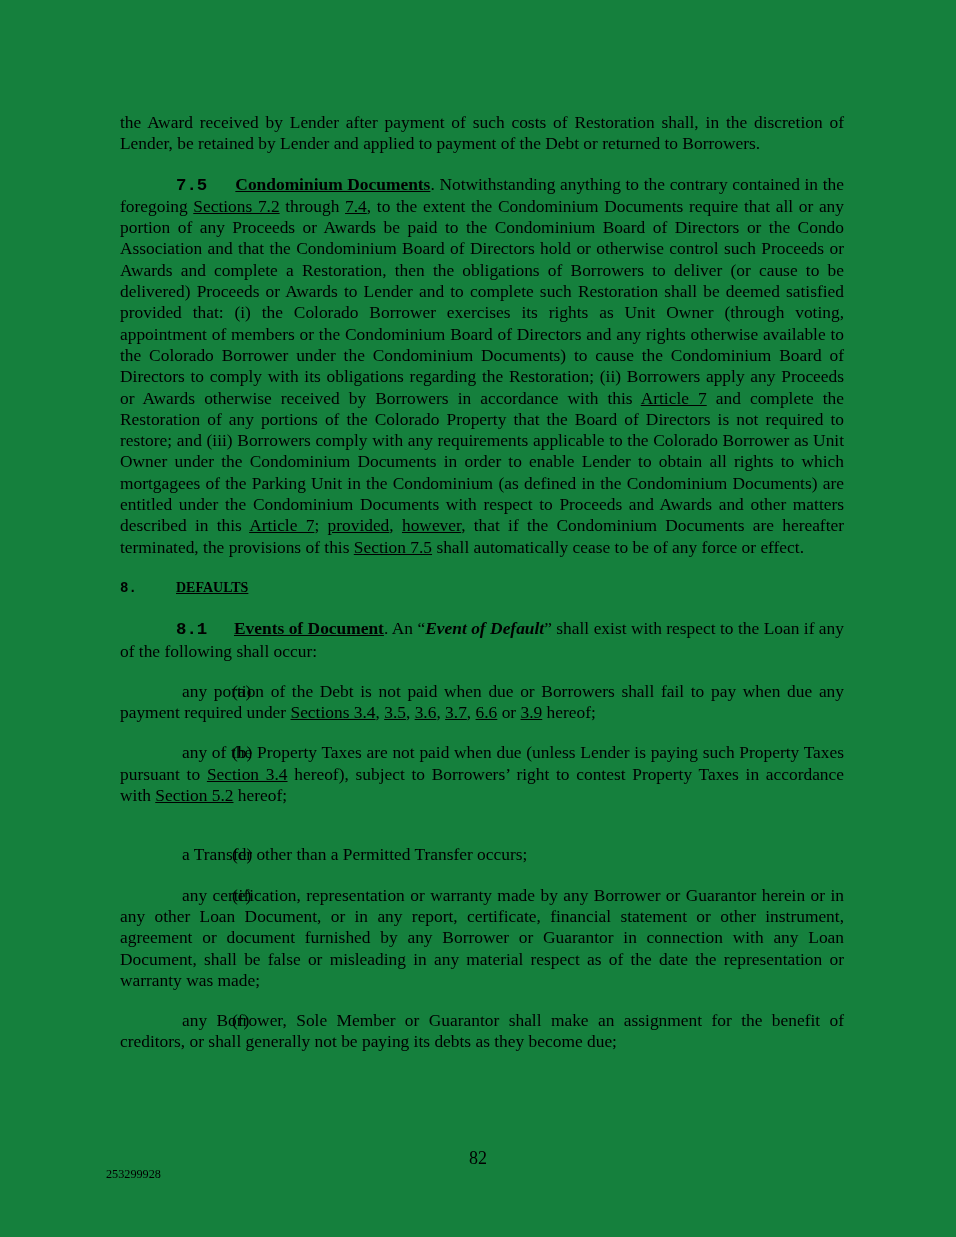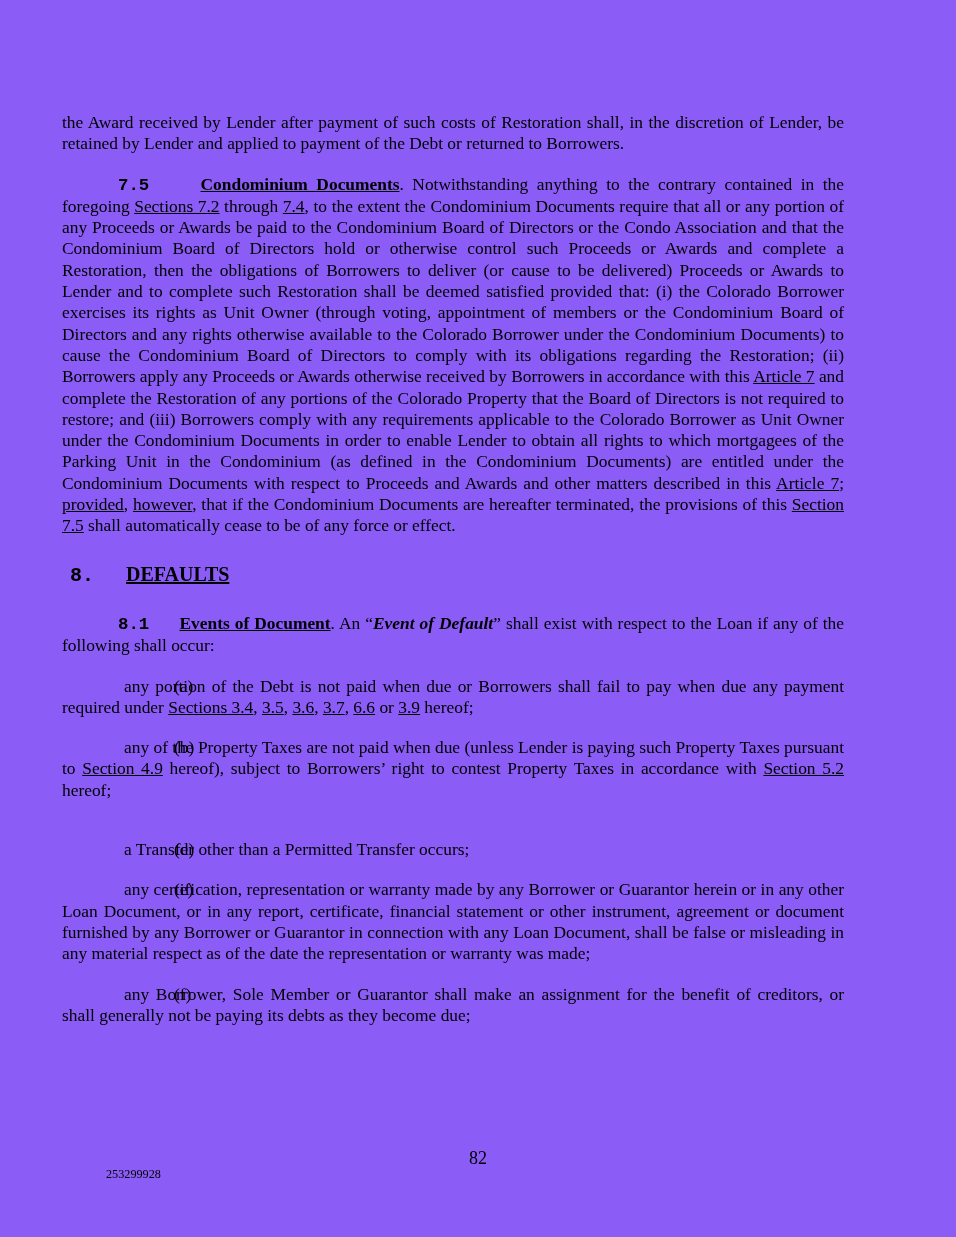--- a/index.html
+++ b/index.html
@@ -4,25 +4,25 @@
 <style>
   html, body {
     margin: 0;
     padding: 0;
     background: #ffffff;
   }
   .page {
     position: relative;
     width: 956px;
     height: 1237px;
-    background: #8b5cf6;
+    background: #15803d;
     font-family: "Liberation Serif", serif;
     color: #000000;
     box-sizing: border-box;
-    padding: 112px 112px 0 62px;
+    padding: 112px 112px 0 120px;
     overflow: hidden;
   }
   .body-text {
     font-size: 17.4px;
     line-height: 21.3px;
     text-align: justify;
     text-justify: inter-word;
     margin: 0;
   }
   p.para {
@@ -43,23 +43,23 @@
   }
   .bi {
     font-weight: bold;
     font-style: italic;
   }
   .bu {
     font-weight: bold;
     text-decoration: underline;
   }
   .section-head {
-    font-size: 20px;
+    font-size: 14px;
     line-height: 21.3px;
-    margin: 8px;
+    margin: 0;
   }
   .section-head .num {
     display: inline-block;
     width: 56px;
   }
   .list-item {
     position: relative;
     text-align: justify;
   }
   .list-item .marker {
@@ -116,21 +116,21 @@
 
   <div class="gap"></div>
 
   <p class="body-text para list-item">
     <span class="marker">(a)</span><span>any portion of the Debt is not paid when due or Borrowers shall fail to pay when due any payment required under </span><span class="ul">Sections 3.4</span>, <span class="ul">3.5</span>, <span class="ul">3.6</span>, <span class="ul">3.7</span>, <span class="ul">6.6</span> or <span class="ul">3.9</span><span> hereof;</span>
   </p>
 
   <div class="gap"></div>
 
   <p class="body-text para list-item">
-    <span class="marker">(b)</span><span>any of the Property Taxes are not paid when due (unless Lender is paying such Property Taxes pursuant to </span><span class="ul">Section 4.9</span><span> hereof), subject to Borrowers’ right to contest Property Taxes in accordance with </span><span class="ul">Section 5.2</span><span> hereof;</span>
+    <span class="marker">(b)</span><span>any of the Property Taxes are not paid when due (unless Lender is paying such Property Taxes pursuant to </span><span class="ul">Section 3.4</span><span> hereof), subject to Borrowers’ right to contest Property Taxes in accordance with </span><span class="ul">Section 5.2</span><span> hereof;</span>
   </p>
 
   <div class="gap"></div>
 
 
   <div class="gap"></div>
 
   <p class="body-text para list-item">
     <span class="marker">(d)</span><span>a Transfer other than a Permitted Transfer occurs;</span>
   </p>

